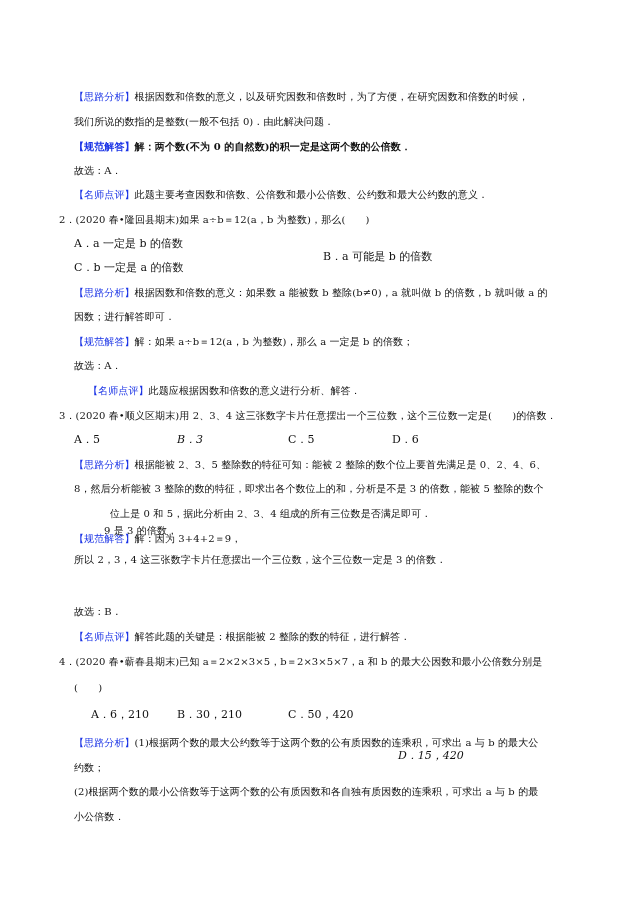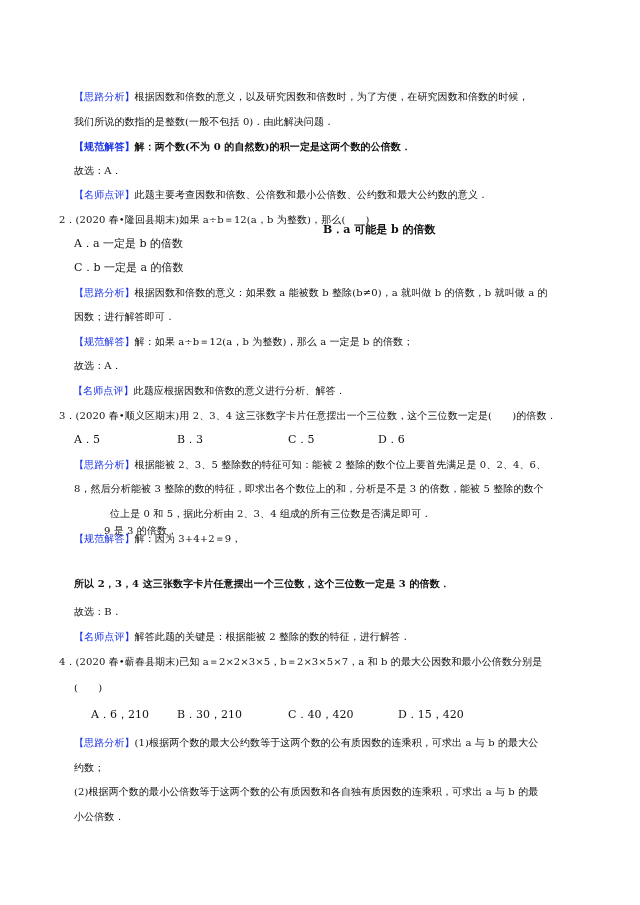--- a/index.html
+++ b/index.html
@@ -25,58 +25,58 @@
 <div class="line" style="left:74px;top:139px;font-weight:bold;">
   <span class="tag">【规范解答】</span><span>解：两个数(不为 0 的自然数)的积一定是这两个数的公倍数．</span>
 </div>
 <div class="line" style="left:74px;top:163px;">故选：A．</div>
 <div class="line" style="left:74px;top:187px;">
   <span class="tag">【名师点评】</span><span>此题主要考查因数和倍数、公倍数和最小公倍数、公约数和最大公约数的意义．</span>
 </div>
 
 <div class="line" style="left:59px;top:212px;">2．(2020 春•隆回县期末)如果 a÷b＝12(a，b 为整数)，那么(　　)</div>
 <div class="opt" style="left:74px;top:236px;">A．a 一定是 b 的倍数</div>
-<div class="opt" style="left:323px;top:222px;font-weight:bold;">B．a 可能是 b 的倍数</div>
+<div class="opt" style="left:323px;top:249px;">B．a 可能是 b 的倍数</div>
 <div class="opt" style="left:74px;top:260px;">C．b 一定是 a 的倍数</div>
 <div class="line" style="left:74px;top:285px;">
   <span class="tag">【思路分析】</span><span>根据因数和倍数的意义：如果数 a 能被数 b 整除(b≠0)，a 就叫做 b 的倍数，b 就叫做 a 的</span>
 </div>
 <div class="line" style="left:74px;top:309px;">因数；进行解答即可．</div>
 <div class="line" style="left:74px;top:334px;text-align:center;">
   <span class="tag">【规范解答】</span><span>解：如果 a÷b＝12(a，b 为整数)，那么 a 一定是 b 的倍数；</span>
 </div>
 <div class="line" style="left:74px;top:358px;">故选：A．</div>
-<div class="line" style="left:73px;top:383px;">
+<div class="line" style="left:88px;top:383px;">
   <span class="tag">【名师点评】</span><span>此题应根据因数和倍数的意义进行分析、解答．</span>
 </div>
 
 <div class="line" style="left:59px;top:408px;">3．(2020 春•顺义区期末)用 2、3、4 这三张数字卡片任意摆出一个三位数，这个三位数一定是(　　)的倍数．</div>
 <div class="opt" style="left:74px;top:432px;">A．5</div>
-<div class="opt" style="left:177px;top:432px;">B．3</div>
+<div class="opt" style="left:177px;top:432px;font-style:italic;">B．3</div>
 <div class="opt" style="left:288px;top:432px;">C．5</div>
-<div class="opt" style="left:378px;top:432px;text-align:right;">D．6</div>
+<div class="opt" style="left:392px;top:432px;text-align:right;">D．6</div>
 <div class="line" style="left:74px;top:457px;">
   <span class="tag">【思路分析】</span><span>根据能被 2、3、5 整除数的特征可知：能被 2 整除的数个位上要首先满足是 0、2、4、6、</span>
 </div>
 <div class="line" style="left:74px;top:481px;">8，然后分析能被 3 整除的数的特征，即求出各个数位上的和，分析是不是 3 的倍数，能被 5 整除的数个</div>
 <div class="line" style="left:74px;top:506px;margin-left:36px;">位上是 0 和 5，据此分析由 2、3、4 组成的所有三位数是否满足即可．</div>
 <div class="line" style="left:74px;top:531px;">
   <span class="tag">【规范解答】</span><span>解：因为 3+4+2＝9，</span>
 </div>
 <div class="line" style="left:74px;top:523px;margin-left:30px;">9 是 3 的倍数，</div>
-<div class="line" style="left:74px;top:576px;font-weight:bold;">所以 2，3，4 这三张数字卡片任意摆出一个三位数，这个三位数一定是 3 的倍数．</div>
+<div class="line" style="left:74px;top:552px;">所以 2，3，4 这三张数字卡片任意摆出一个三位数，这个三位数一定是 3 的倍数．</div>
 <div class="line" style="left:74px;top:604px;">故选：B．</div>
 <div class="line" style="left:74px;top:629px;">
   <span class="tag">【名师点评】</span><span>解答此题的关键是：根据能被 2 整除的数的特征，进行解答．</span>
 </div>
 
 <div class="line" style="left:59px;top:654px;">4．(2020 春•蕲春县期末)已知 a＝2×2×3×5，b＝2×3×5×7，a 和 b 的最大公因数和最小公倍数分别是</div>
 <div class="line" style="left:74px;top:680px;">(　　)</div>
 <div class="opt" style="left:74px;top:707px;margin-left:17px;">A．6，210</div>
 <div class="opt" style="left:177px;top:707px;">B．30，210</div>
-<div class="opt" style="left:288px;top:707px;">C．40，420</div>
-<div class="opt" style="left:398px;top:707px;">D．15，420</div>
+<div class="opt" style="left:288px;top:707px;">C．50，420</div>
+<div class="opt" style="left:398px;top:748px;font-style:italic;">D．15，420</div>
 <div class="line" style="left:74px;top:735px;">
   <span class="tag">【思路分析】</span><span>(1)根据两个数的最大公约数等于这两个数的公有质因数的连乘积，可求出 a 与 b 的最大公</span>
 </div>
 <div class="line" style="left:74px;top:760px;">约数；</div>
 <div class="line" style="left:74px;top:784px;">(2)根据两个数的最小公倍数等于这两个数的公有质因数和各自独有质因数的连乘积，可求出 a 与 b 的最</div>
 <div class="line" style="left:74px;top:809px;">小公倍数．</div>
 
 </body></html>

